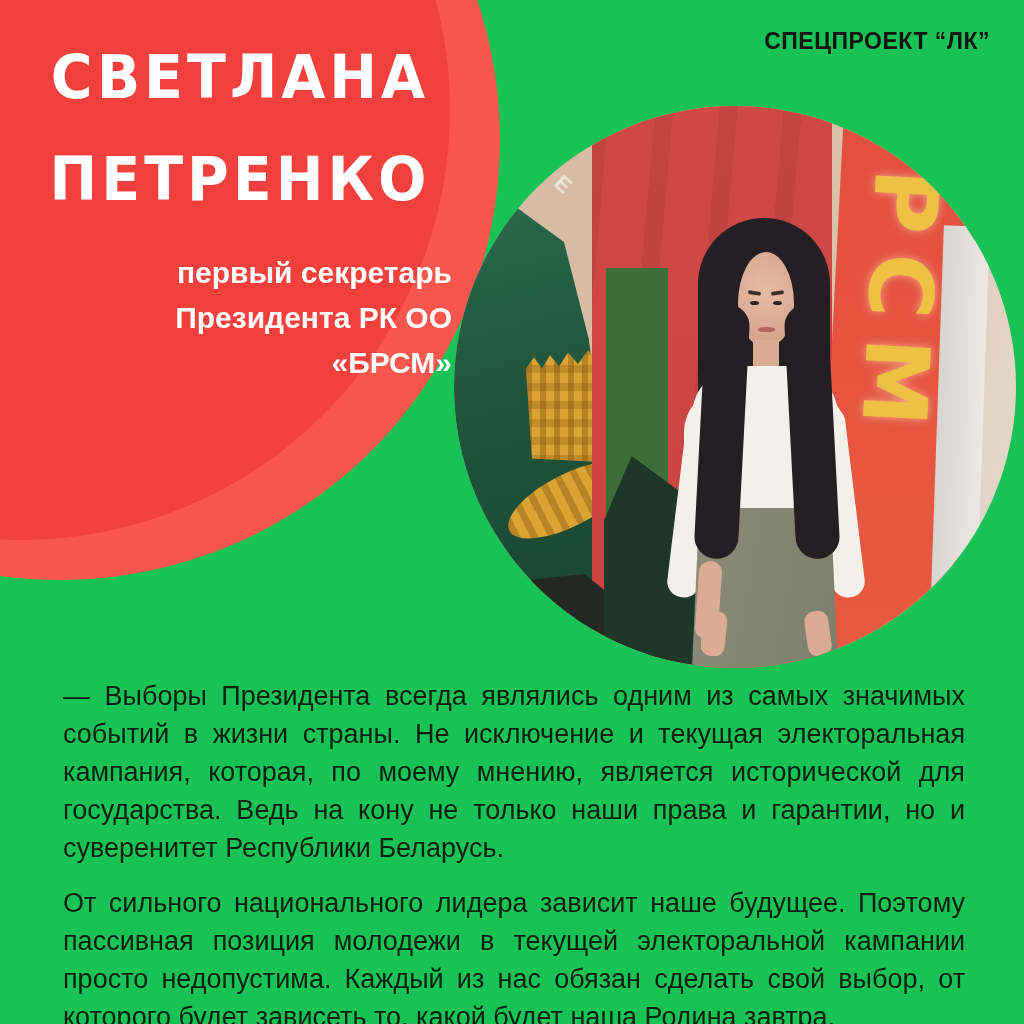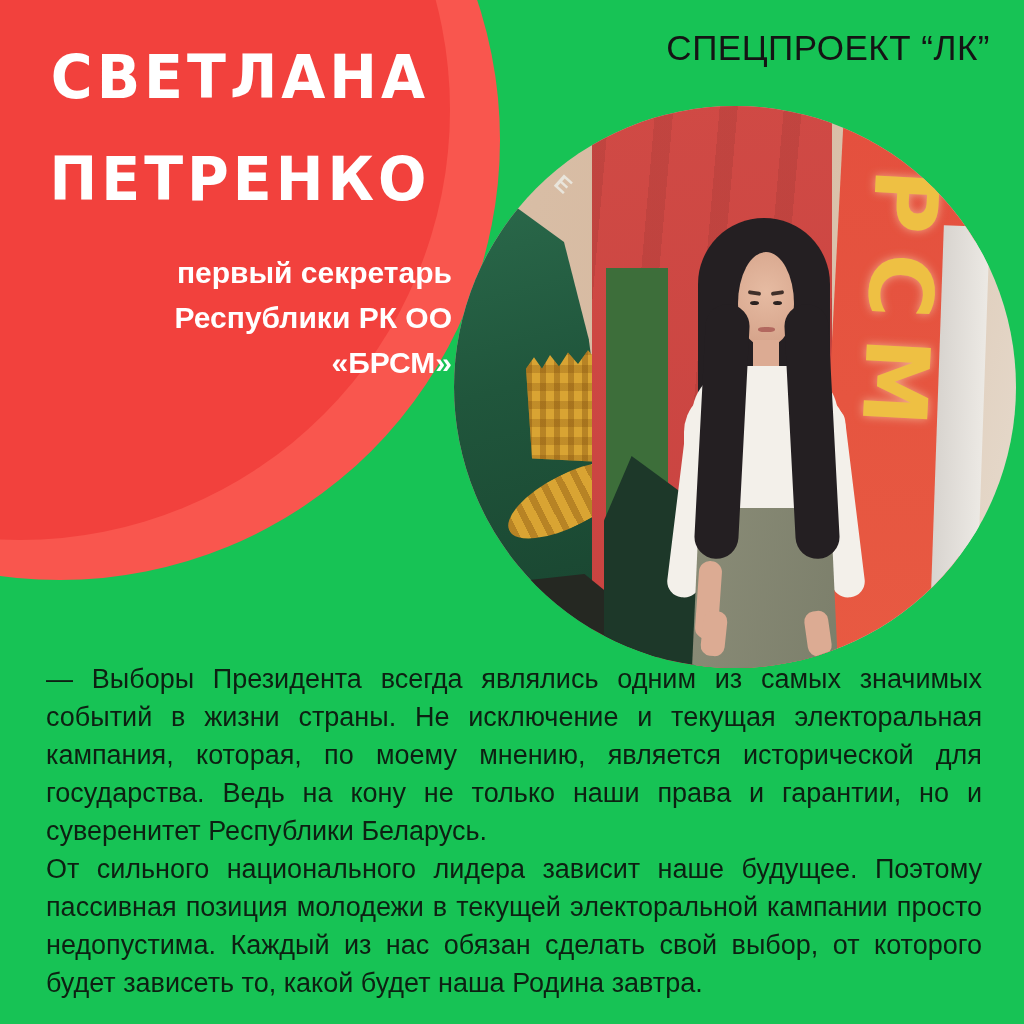--- a/index.html
+++ b/index.html
@@ -17,21 +17,21 @@
     background:var(--bg_green);
     font-family:"Liberation Sans",sans-serif;
   }
   
   .red-blob{position:absolute;left:-380px;top:-300px;width:880px;height:880px;
     border-radius:50%;background:var(--blob_red_light);overflow:hidden;z-index:1;}
   .red-blob-inner{position:absolute;left:-30px;top:-20px;width:860px;height:860px;
     border-radius:50%;background:var(--blob_red);}
   
   .project-label{position:absolute;top:28px;right:34px;z-index:6;
-    font-size:35px;font-weight:400;color:var(--heading_black);letter-spacing:.5px;}
+    font-size:23px;font-weight:700;color:var(--heading_black);letter-spacing:.5px;}
   .name-line{position:absolute;left:28px;width:424px;text-align:center;z-index:4;
     color:var(--white);font-family:"DejaVu Sans","Liberation Sans",sans-serif;
     font-size:57px;font-weight:700;letter-spacing:4px;transform:scaleY(1.06);}
   .first-name{top:44px;}
   .last-name{top:146px;}
   .person-title{position:absolute;left:28px;top:250px;width:424px;z-index:4;
     text-align:right;color:var(--white);font-size:30px;font-weight:700;line-height:45px;}
   
   .photo-circle{position:absolute;left:454px;top:106px;width:562px;height:562px;
     border-radius:50%;overflow:hidden;z-index:2;
@@ -97,38 +97,38 @@
     background:var(--banner_bg);
     clip-path:polygon(0 4%,87.6% 1%,100% 49%,86.6% 98%,0 100%);}
   .banner-logo{position:absolute;left:2px;top:4px;}
   .banner-text{position:absolute;left:158px;top:14px;width:430px;text-align:center;
     color:var(--heading_black);font-family:"DejaVu Sans","Liberation Sans",sans-serif;
     font-weight:700;font-size:48px;letter-spacing:5px;transform:scaleY(1.05);}
   .banner-text div{line-height:70px;}
   
   .quote{position:absolute;left:46px;top:660px;width:936px;z-index:4;
     color:var(--body_text);font-size:27px;line-height:38px;text-align:justify;}
-  .quote p{margin:0;}
+  .quote p{margin:17px;}
 </style>
 </head>
 <body>
 
 <div class="poster">
 
   <div class="red-blob">
     <div class="red-blob-inner"></div>
   </div>
 
   <div class="project-label">СПЕЦПРОЕКТ “ЛК”</div>
 
   <div class="name-line first-name">СВЕТЛАНА</div>
   <div class="name-line last-name">ПЕТРЕНКО</div>
   <div class="person-title">
     <div>первый секретарь</div>
-    <div>Республики РК ОО</div>
+    <div>Президента РК ОО</div>
     <div>«БРСМ»</div>
   </div>
 
   <div class="photo-circle">
     <div class="flag-left"></div>
     <div class="flag-left-letters">ОМЕ</div>
     <div class="emblem-crown"></div>
     <div class="emblem-leaves"></div>
 
     <div class="flag-belarus">

